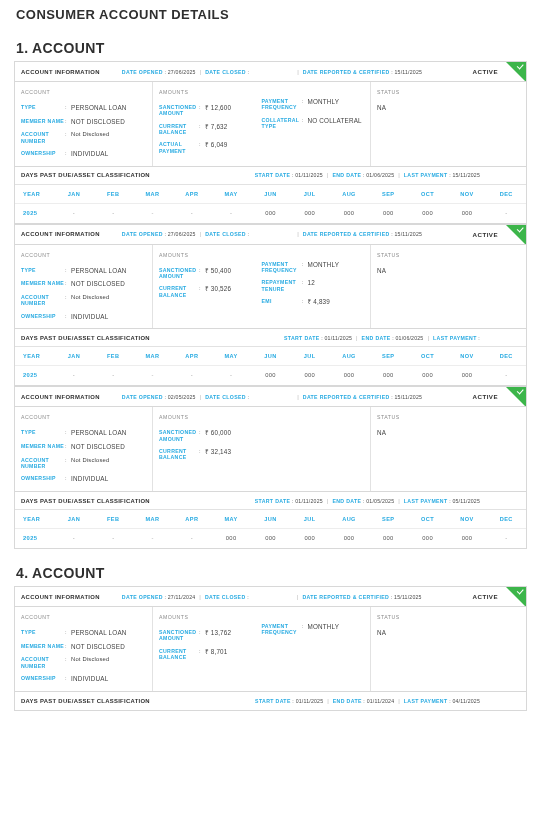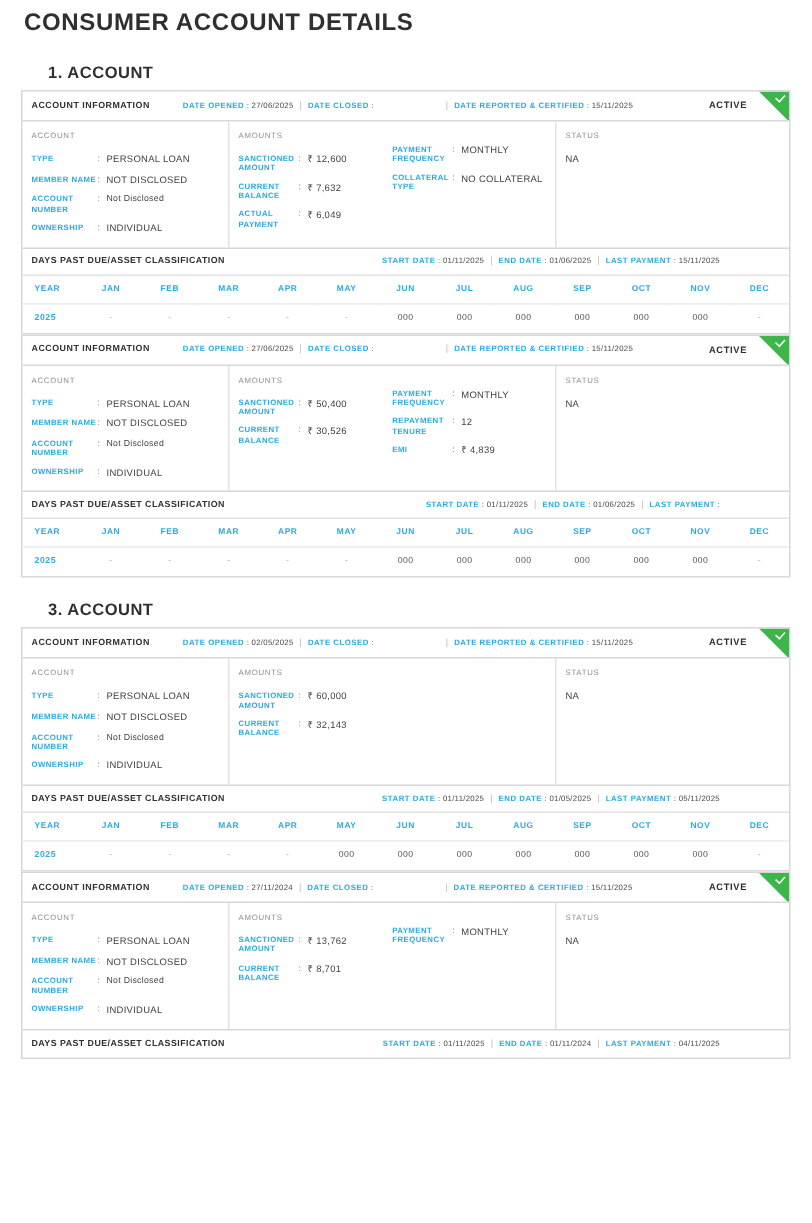--- a/index.html
+++ b/index.html
@@ -6,33 +6,33 @@
   html, body {
     width: 541px;
     background: #ffffff;
     font-family: "Liberation Sans", sans-serif;
     color: #3a3a3a;
     -webkit-font-smoothing: antialiased;
   }
   body { padding: 0 14px 6px 14px; }
 
   .page-title {
-    font-size: 16px;
+    font-size: 13px;
     font-weight: bold;
     letter-spacing: 0.45px;
     color: #2f2f2f;
     padding: 7px 0 0 2px;
   }
 
   .acct-heading {
-    font-size: 11px;
+    font-size: 14px;
     font-weight: bold;
     letter-spacing: 0.35px;
     color: #2f2f2f;
-    margin: 16px 0 5px 18px;
+    margin: 16px 0 5px 2px;
   }
   .acct-heading.first { margin-top: 18px; }
 
   .card {
     border: 1px solid #d8d8d8;
     background: #fff;
     position: relative;
   }
 
   
@@ -445,21 +445,20 @@
             <td>000</td>
             <td>000</td>
             <td>000</td>
             <td>000</td>
             <td>000</td>
             <td class="blank">-</td>
           </tr>
         </tbody>
       </table>
     </div>
-    <div class="acct-heading">3. ACCOUNT</div>
     <div class="card">
       <div class="card-head">
         <span class="head-title">ACCOUNT INFORMATION</span>
         <span class="spacer-a"></span>
         <span class="head-field"><span class="lbl">DATE OPENED</span> : <span class="val">02/05/2025</span></span>
         <span class="head-sep">|</span>
         <span class="head-field"><span class="lbl">DATE CLOSED</span> : <span class="val"></span></span>
         <span class="spacer-b"></span>
         <span class="head-sep">|</span>
         <span class="head-field"><span class="lbl">DATE REPORTED &amp; CERTIFIED</span> : <span class="val">15/11/2025</span></span>
@@ -558,20 +557,21 @@
             <td>000</td>
             <td>000</td>
             <td>000</td>
             <td>000</td>
             <td>000</td>
             <td class="blank">-</td>
           </tr>
         </tbody>
       </table>
     </div>
+    <div class="acct-heading">4. ACCOUNT</div>
     <div class="card">
       <div class="card-head">
         <span class="head-title">ACCOUNT INFORMATION</span>
         <span class="spacer-a"></span>
         <span class="head-field"><span class="lbl">DATE OPENED</span> : <span class="val">27/11/2024</span></span>
         <span class="head-sep">|</span>
         <span class="head-field"><span class="lbl">DATE CLOSED</span> : <span class="val"></span></span>
         <span class="spacer-b"></span>
         <span class="head-sep">|</span>
         <span class="head-field"><span class="lbl">DATE REPORTED &amp; CERTIFIED</span> : <span class="val">15/11/2025</span></span>

